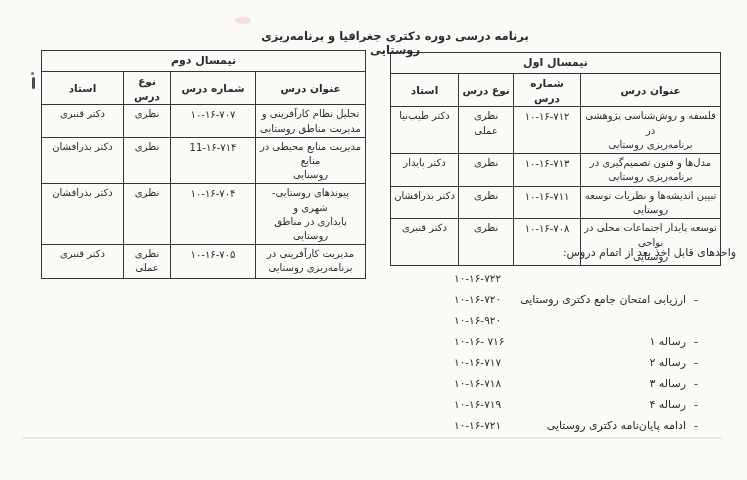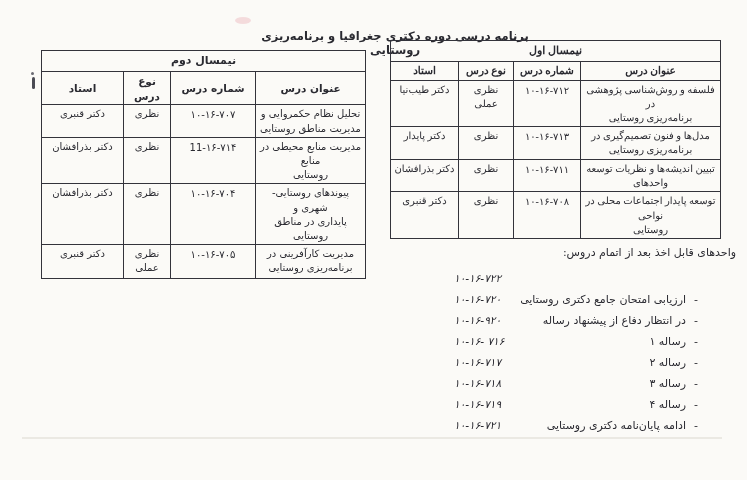--- a/index.html
+++ b/index.html
@@ -52,21 +52,21 @@
     font-size: 10.5px;
     font-weight: bold;
     vertical-align: middle;
   }
   .schedule td.code-cell {
     direction: ltr;
     unicode-bidi: isolate;
     font-size: 10px;
     padding-top: 3px;
   }
-  .t1 { left: 390px; top: 40px; width: 330px; font-family: Liberation Serif, serif; }
+  .t1 { left: 390px; top: 52px; width: 330px; }
   .t2 { left: 41px;  top: 50px; width: 325px; }
 
   .after {
     position: absolute;
     left: 440px; top: 246px;
     width: 300px; height: 210px;
     direction: rtl;
     font-size: 11px;
   }
   .after-heading {
@@ -86,21 +86,20 @@
   .after-item .dash {
     display: inline-block;
     margin-left: 8px;
   }
   .after-item .item-code {
     position: absolute;
     left: 14px; top: 0;
     direction: ltr;
     unicode-bidi: isolate;
     font-size: 10.5px;
-    font-style: italic;
   }
   
   .pen-mark {
     position: absolute;
     left: 32px; top: 77px;
     width: 2.5px; height: 12px;
     background: #4b4b54;
     border-radius: 2px;
   }
   .pen-mark-dot {
@@ -158,21 +157,21 @@
     </tr>
     <tr style="height:33px">
       <td>مدل‌ها و فنون تصمیم‌گیری در
 برنامه‌ریزی روستایی</td>
       <td class="code-cell">۱۰-۱۶-۷۱۳</td>
       <td>نظری</td>
       <td>دکتر پایدار</td>
     </tr>
     <tr style="height:31px">
       <td>تبیین اندیشه‌ها و نظریات توسعه
-واحدهای</td>
+روستایی</td>
       <td class="code-cell">۱۰-۱۶-۷۱۱</td>
       <td>نظری</td>
       <td>دکتر بذرافشان</td>
     </tr>
     <tr style="height:36px">
       <td>توسعه پایدار اجتماعات محلی در نواحی
 روستایی</td>
       <td class="code-cell">۱۰-۱۶-۷۰۸</td>
       <td>نظری</td>
       <td>دکتر قنبری</td>
@@ -191,21 +190,21 @@
         <tr class="sem-title-row" style="height:20px">
       <th colspan="4">نیمسال دوم</th>
     </tr>
     <tr class="head-row" style="height:17px">
       <th>عنوان درس</th>
       <th>شماره درس</th>
       <th>نوع درس</th>
       <th>استاد</th>
     </tr>
     <tr style="height:31px">
-      <td>تحلیل نظام حکمروایی و
+      <td>تحلیل نظام کارآفرینی و
 مدیریت مناطق روستایی</td>
       <td class="code-cell">۱۰-۱۶-۷۰۷</td>
       <td>نظری</td>
       <td>دکتر قنبری</td>
     </tr>
     <tr style="height:32px">
       <td>مدیریت منابع محیطی در منابع
 روستایی</td>
       <td class="code-cell">11-۱۶-۷۱۴</td>
       <td>نظری</td>
@@ -233,21 +232,20 @@
     <div class="after-heading">واحدهای قابل اخذ بعد از اتمام دروس:</div>
 
     <div class="after-item" style="top:26px">
       <span class="item-code">۱۰-۱۶-۷۲۲</span>
     </div>
     <div class="after-item" style="top:47px">
       <span class="item-text"><span class="dash">-</span><span>ارزیابی امتحان جامع دکتری روستایی</span></span>
       <span class="item-code">۱۰-۱۶-۷۲۰</span>
     </div>
     <div class="after-item" style="top:68px">
-      <span class="item-text"><span class="dash">-</span><span>در انتظار دفاع از پیشنهاد رساله</span></span>
       <span class="item-code">۱۰-۱۶-۹۲۰</span>
     </div>
     <div class="after-item" style="top:89px">
       <span class="item-text"><span class="dash">-</span><span>رساله ۱</span></span>
       <span class="item-code">۱۰-۱۶- ۷۱۶</span>
     </div>
     <div class="after-item" style="top:110px">
       <span class="item-text"><span class="dash">-</span><span>رساله ۲</span></span>
       <span class="item-code">۱۰-۱۶-۷۱۷</span>
     </div>

